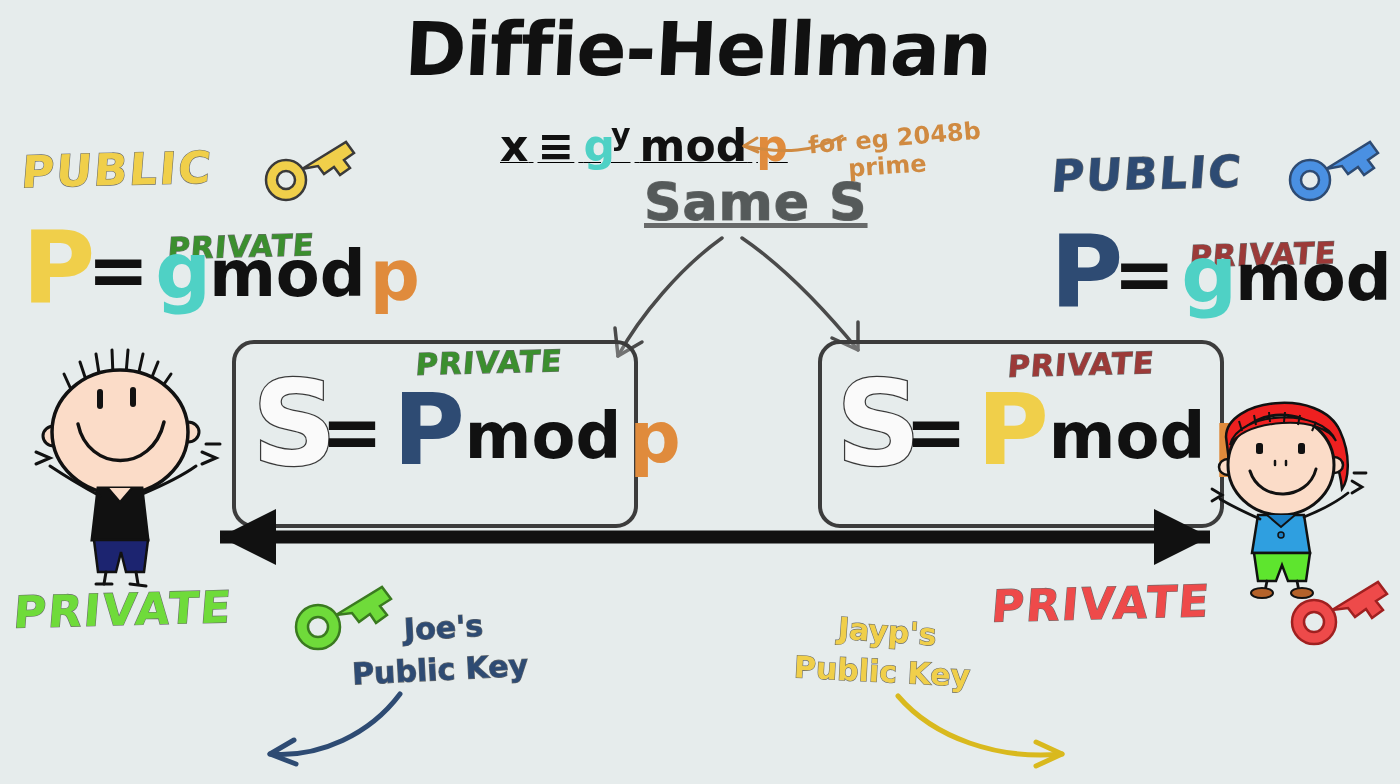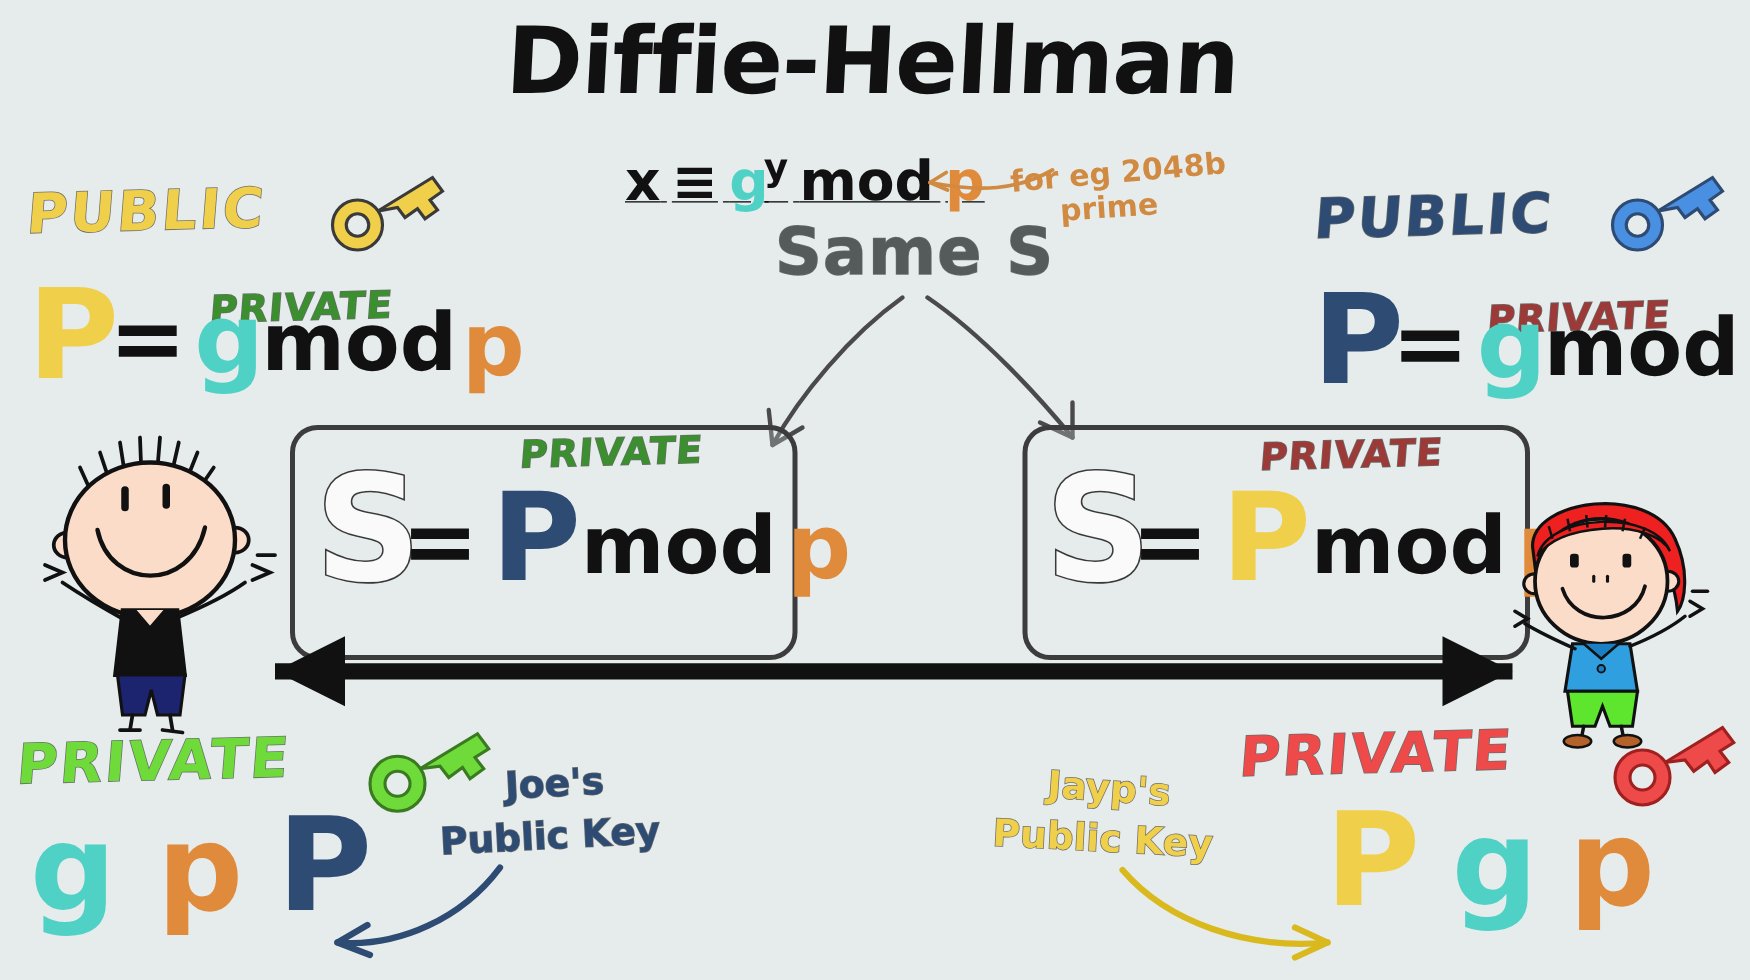--- a/index.html
+++ b/index.html
@@ -89,21 +89,21 @@
     <span class="hw formula c-orange" style="margin-left:4px;">p</span>
   </div>
 
   <svg class="abs" style="left:724px; top:128px;" width="120" height="40">
     <path d="M118,8 C90,24 60,26 20,18" stroke="#D08A41" stroke-width="3" fill="none" stroke-linecap="round"></path>
     <path d="M20,18 L33,10 M20,18 L34,24" stroke="#D08A41" stroke-width="3" fill="none" stroke-linecap="round"></path>
   </svg>
   <div class="abs hw annot nosel" style="left:808px; top:126px; transform:rotate(-5deg);">for eg 2048b</div>
   <div class="abs hw annot nosel" style="left:848px; top:154px; transform:rotate(-4deg);">prime</div>
 
-  <div class="abs hw sameS nosel stroketxt" style="left:620px; top:176px;">Same S</div>
+  <div class="abs hw sameS nosel stroketxt" style="left:644px; top:176px;text-decoration:underline;">Same S</div>
 
   <svg class="abs" style="left:590px; top:228px;" width="320" height="145">
     <path d="M132,10 C90,40 50,88 28,128" stroke="#4a4a4a" stroke-width="3.5" fill="none" stroke-linecap="round"></path>
     <path d="M28,128 L25,100 M28,128 L52,114" stroke="#4a4a4a" stroke-width="3.5" fill="none" stroke-linecap="round"></path>
     <path d="M152,10 C196,40 240,88 268,122" stroke="#4a4a4a" stroke-width="3.5" fill="none" stroke-linecap="round"></path>
     <path d="M268,122 L268,94 M268,122 L242,110" stroke="#4a4a4a" stroke-width="3.5" fill="none" stroke-linecap="round"></path>
   </svg>
 
   <div class="abs hw caps c-yellow nosel stroketxt" style="left:22px; top:148px;">PUBLIC</div>
 
@@ -254,47 +254,37 @@
 
   <div class="abs hw caps c-lgreen nosel stroketxt" style="left:14px; top:588px;">PRIVATE</div>
   <svg class="abs" style="left:288px; top:585px;" width="110" height="72">
     <g stroke="#3a7a20" stroke-width="2.5" fill="#6FDB3A">
       <circle cx="30" cy="42" r="22"></circle>
       <path d="M48,30 L94,2 L103,14 L92,21 L99,30 L88,38 L82,29 L71,37 L64,28 Z"></path>
     </g>
     <circle cx="30" cy="42" r="10" fill="#E6ECEC" stroke="#3a7a20" stroke-width="2.5"></circle>
   </svg>
 
-  <div class="abs nosel" style="left:24px; top:640px;">
-    <span class="hw c-teal" style="font-size:96px;">g</span>
-    <span class="hw c-orange" style="font-size:96px; margin-left:28px;">p</span>
-    <span class="hw c-navy" style="font-size:104px; margin-left:22px;">P</span>
-  </div>
 
   <div class="abs hw keylabel c-navy nosel stroketxt" style="left:404px; top:612px; transform:rotate(-3deg);">Joe's</div>
   <div class="abs hw keylabel c-navy nosel stroketxt" style="left:352px; top:654px; transform:rotate(-3deg);">Public Key</div>
   <svg class="abs" style="left:250px; top:690px;" width="160" height="80">
     <path d="M150,4 C120,44 70,68 20,64" stroke="#2E4B73" stroke-width="5" fill="none" stroke-linecap="round"></path>
     <path d="M20,64 L44,50 M20,64 L46,74" stroke="#2E4B73" stroke-width="5" fill="none" stroke-linecap="round"></path>
   </svg>
 
   <div class="abs hw caps c-lred nosel stroketxt" style="left:992px; top:582px;">PRIVATE</div>
   <svg class="abs" style="left:1284px; top:580px;" width="110" height="72">
     <g stroke="#a02020" stroke-width="2.5" fill="#EE4A4A">
       <circle cx="30" cy="42" r="22"></circle>
       <path d="M48,30 L94,2 L103,14 L92,21 L99,30 L88,38 L82,29 L71,37 L64,28 Z"></path>
     </g>
     <circle cx="30" cy="42" r="10" fill="#E6ECEC" stroke="#a02020" stroke-width="2.5"></circle>
   </svg>
 
-  <div class="abs nosel" style="left:1060px; top:636px;">
-    <span class="hw c-yellow" style="font-size:104px;">P</span>
-    <span class="hw c-teal" style="font-size:96px; margin-left:20px;">g</span>
-    <span class="hw c-orange" style="font-size:96px; margin-left:20px;">p</span>
-  </div>
 
   <div class="abs hw keylabel c-yellow nosel stroketxt" style="left:838px; top:616px; transform:rotate(4deg);">Jayp's</div>
   <div class="abs hw keylabel c-yellow nosel stroketxt" style="left:794px; top:656px; transform:rotate(3deg);">Public Key</div>
   <svg class="abs" style="left:890px; top:694px;" width="190" height="80">
     <path d="M8,2 C44,44 108,66 172,60" stroke="#D9B91E" stroke-width="5" fill="none" stroke-linecap="round"></path>
     <path d="M172,60 L146,48 M172,60 L146,72" stroke="#D9B91E" stroke-width="5" fill="none" stroke-linecap="round"></path>
   </svg>
 
 </div>
 

